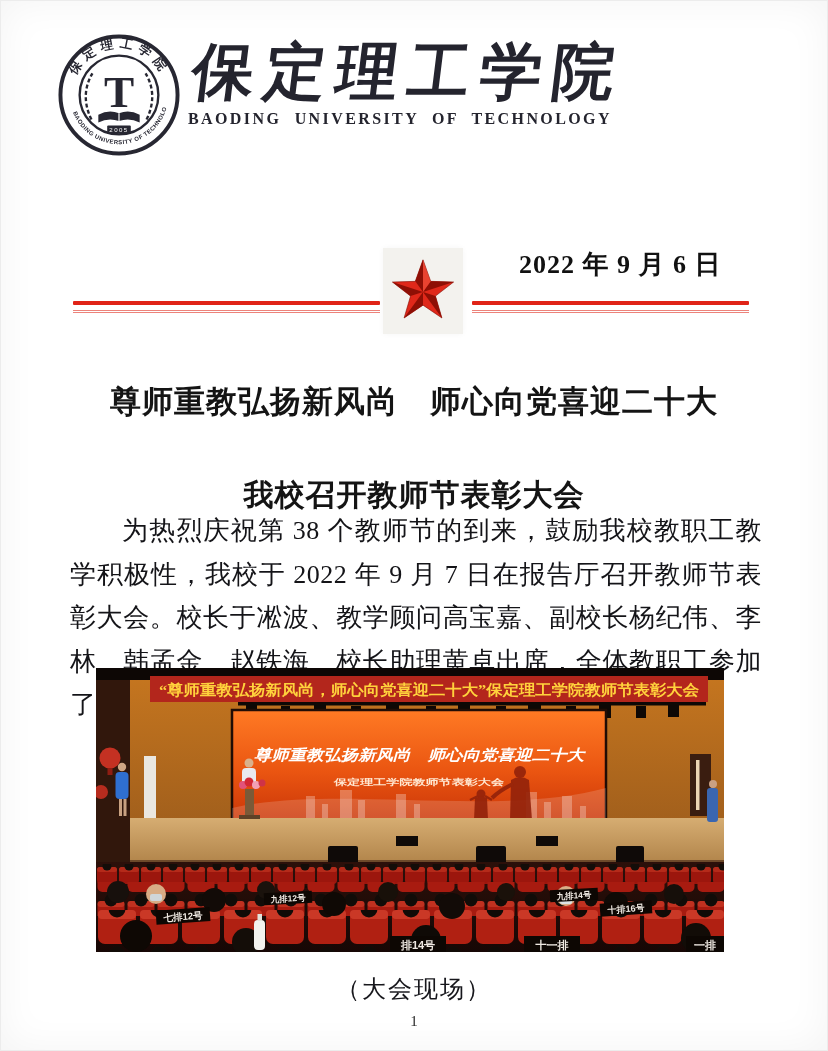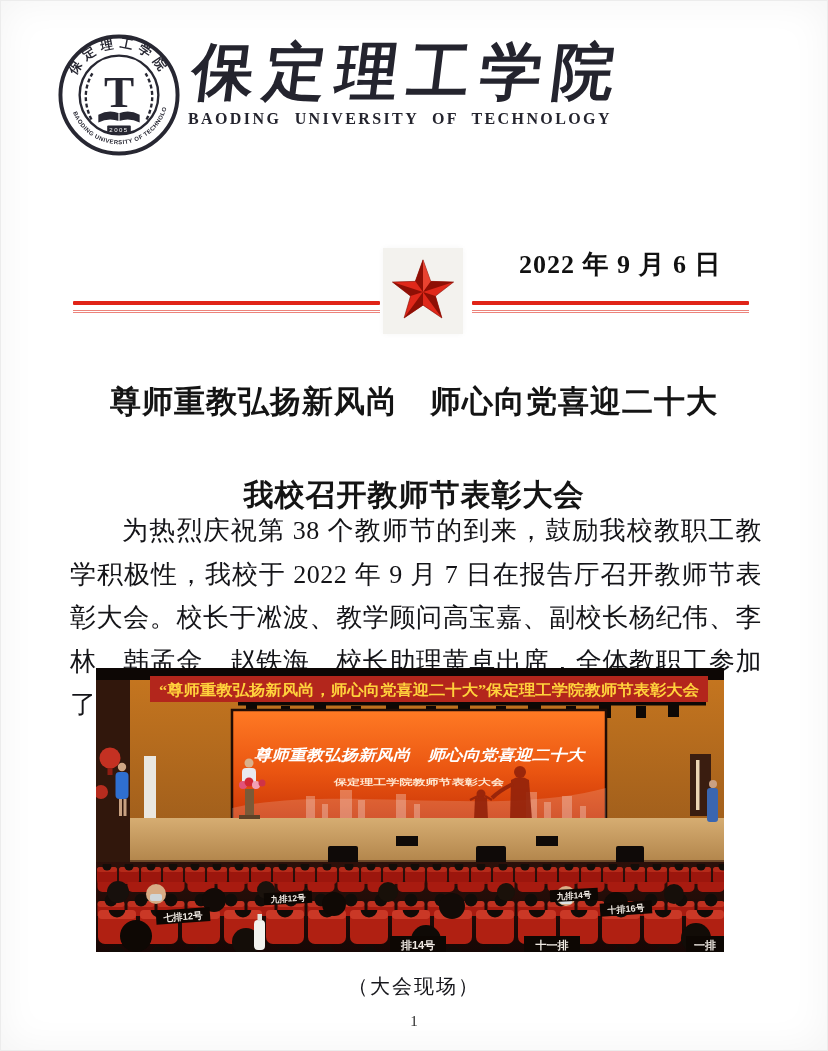--- a/index.html
+++ b/index.html
@@ -43,21 +43,21 @@
   .headline.h1 { top:381px; font-size:31px; }
   .headline.h2 { top:444px; font-size:30px;margin-top:31px; }
   .article-body {
     position:absolute; left:70px; top:509px; width:692px;
     font-size:26px; line-height:43.5px; text-align:justify; text-indent:2em;
     letter-spacing:.5px; color:#141418;
   }
   
   .photo-fig { position:absolute; left:96px; top:668px; width:628px; height:284px; background:#fde047; }
   .photo-fig svg { display:block; }
-  .photo-caption { position:absolute; left:0; top:973px; width:100%; text-align:center; font-size:20px; letter-spacing:2px; color:#17171c; }
+  .photo-caption { position:absolute; left:0; top:973px; width:100%; text-align:center; font-size:24px; letter-spacing:2px; color:#17171c; }
   .page-number { position:absolute; left:0; top:1013px; width:100%; text-align:center; font-size:15px; color:#2a2a2a; }
 </style>
 </head>
 <body>
 
 <div class="page">
 
   <div class="seal-wrap">
     <svg viewBox="0 0 126 126" width="128" height="124" aria-hidden="true">
       <circle cx="63" cy="63" r="59.5" fill="#ffffff" stroke="#272732" stroke-width="4"></circle>

